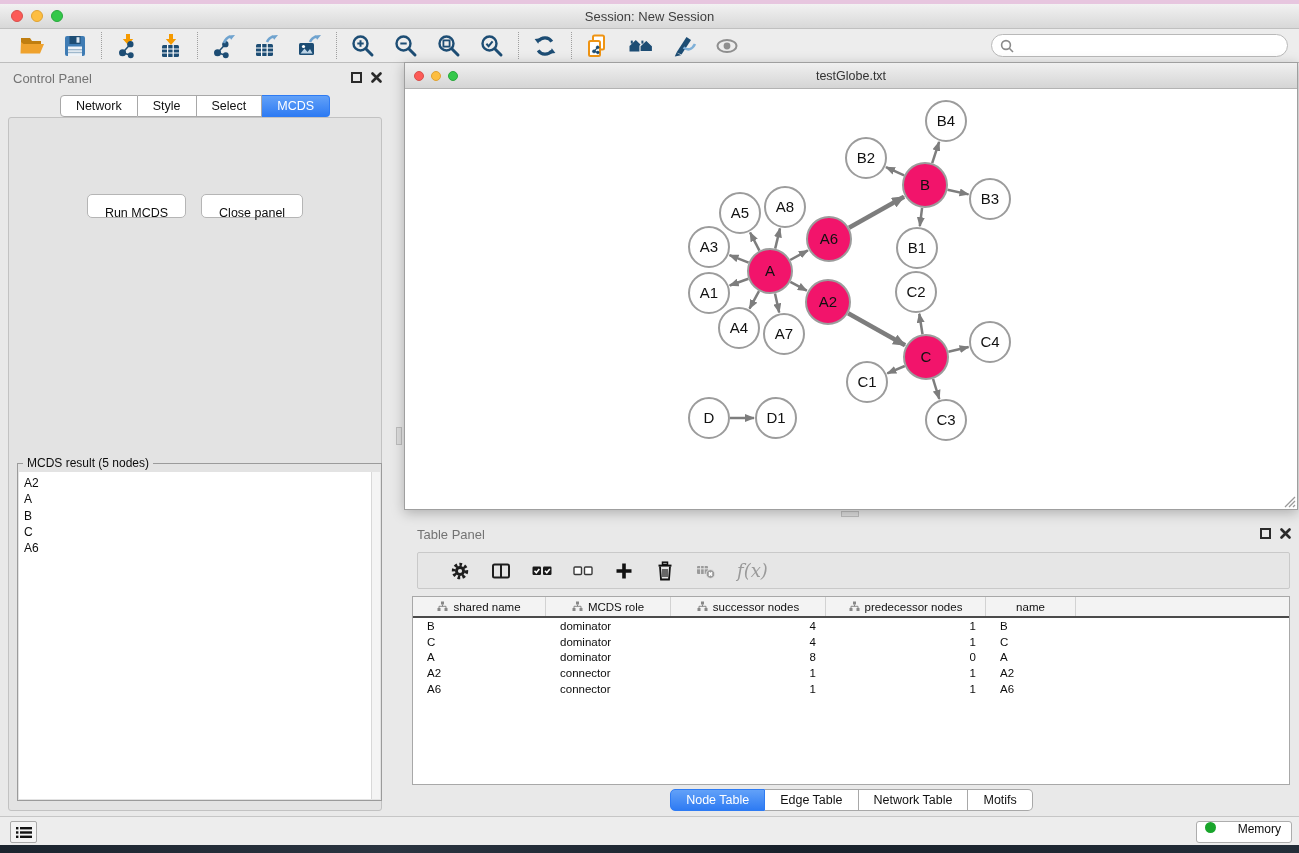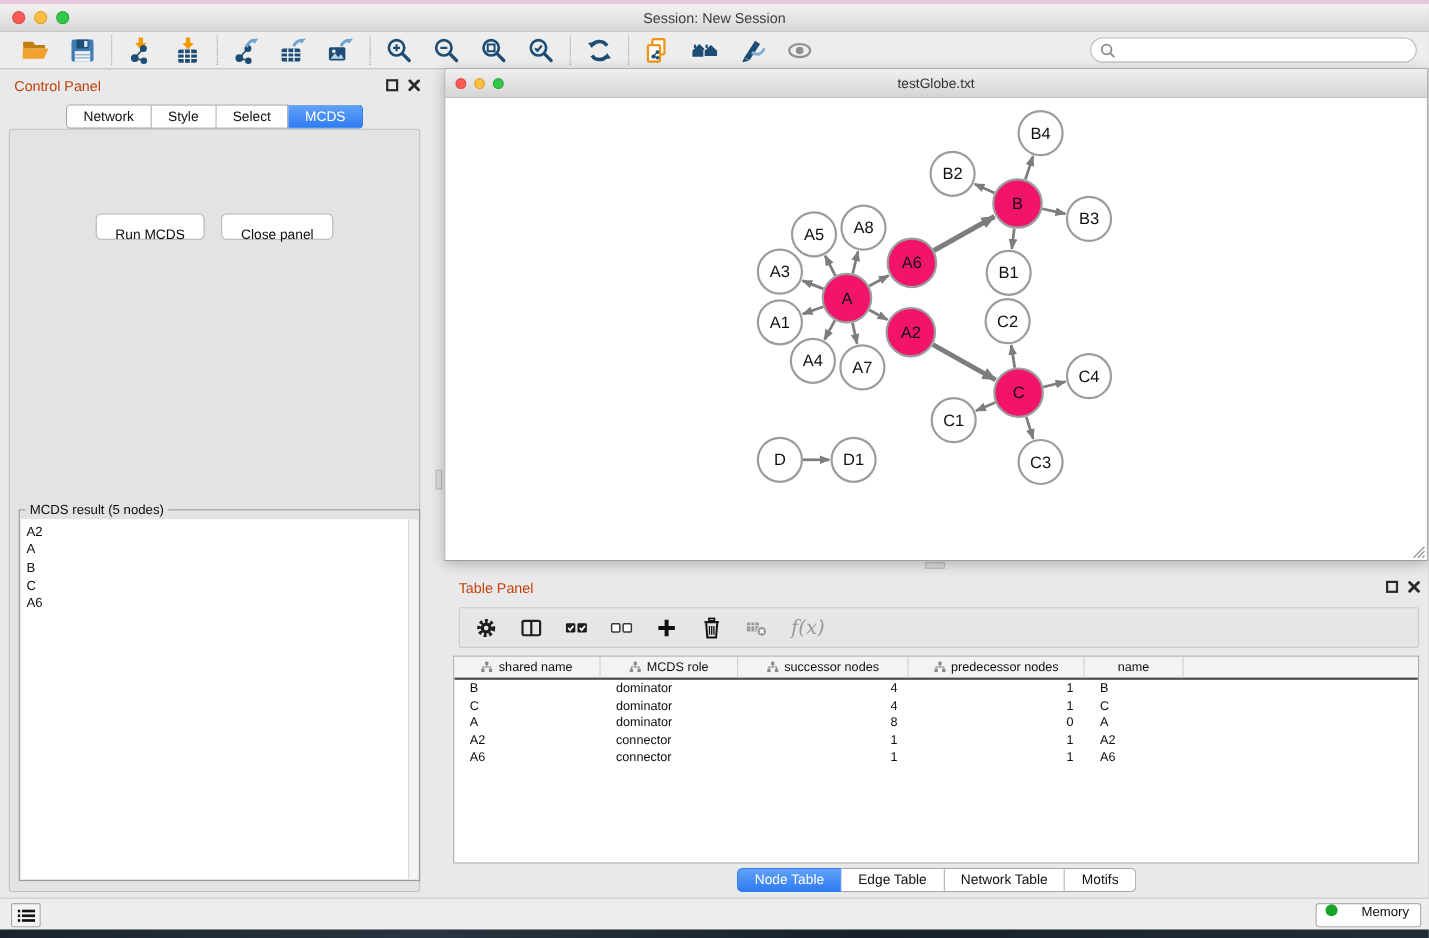--- a/index.html
+++ b/index.html
@@ -22,21 +22,21 @@
   .tb-group { display:flex; align-items:center; gap:17px; padding:0 13px; }
   .tb-sep { width:0; height:27px; border-left:1px dotted #9f9f9f; }
   .tb-icon { width:26px; height:26px; display:block; cursor:pointer; flex:none; }
   .search-wrap { margin-left:auto; margin-right:5px; }
   .search-box { width:297px; height:23px; background:#fff; border:1px solid #b9b9b9; border-radius:12px;
                 display:flex; align-items:center; padding:0 8px; gap:5px; }
   .search-box input { border:none; outline:none; flex:1; font-size:12px; font-family:"Liberation Sans",sans-serif; background:transparent; }
 
   
   .control-panel { position:absolute; left:0; top:62px; width:390px; height:754px; }
-  .panel-title { position:absolute; left:13px; top:9px; font-size:13px; color:#c2410c; }
+  .panel-title { position:absolute; left:13px; top:9px; font-size:13px; color:#737373; }
   .panel-ctrl { position:absolute; top:10px; right:8px; display:flex; gap:9px; align-items:center; }
   .float-icon { width:11px; height:11px; border:2px solid #2a2a2a; display:inline-block; cursor:pointer; }
   .close-x { display:inline-block; cursor:pointer; }
 
   .cp-tabs { position:absolute; left:0; top:33px; width:100%; display:flex; justify-content:center; z-index:2; }
   .tab { height:22px; line-height:21px; padding:0 15px; background:#fff; border:1px solid #a8a8a8;
          border-left:none; font-size:12.5px; cursor:pointer; color:#111; }
   .tab:first-child { border-left:1px solid #a8a8a8; border-radius:4px 0 0 4px; }
   .tab:last-child { border-radius:0 4px 4px 0; }
   .tab.active { background:linear-gradient(#62a1f8,#2e7bf3); color:#fff; border-color:#2e7bf3; }
@@ -71,21 +71,21 @@
   .nw-light { width:10px; height:10px; border-radius:50%; }
   .nw-title { text-align:center; line-height:26px; font-size:12.5px; color:#333; }
   .nw-canvas { position:relative; width:892px; height:420px; background:#fff; }
   #graph-svg { display:block; width:892px; height:420px; }
   #graph-svg text { font-family:"Liberation Sans",sans-serif; }
   .resize-grip { position:absolute; right:1px; bottom:1px; cursor:nwse-resize; }
 
   
   .table-panel { position:absolute; left:404px; top:518px; width:895px; height:296px; }
   .tp-toolbar { position:absolute; left:13px; top:34px; width:873px; height:37px; background:#e6e6e6;
-                border:1px solid #c9c9c9; border-radius:2px; display:flex; align-items:center; gap:21px; padding:0 14px; }
+                border:1px solid #c9c9c9; border-radius:2px; display:flex; align-items:center; gap:21px; padding:0 32px; }
   .tp-icon { width:20px; height:20px; display:block; cursor:pointer; flex:none; }
   .tp-icon.disabled { cursor:default; }
   .fx-label { font-size:18px; color:#9a9a9a; font-family:"DejaVu Serif",serif; font-style:italic; }
 
   .data-table { position:absolute; left:8px; top:78px; width:878px; height:189px; background:#fff;
                 border:1px solid #a8a8a8; overflow:hidden; }
   .dt-header { display:flex; height:21px; background:#f3f3f3; border-bottom:2px solid #4a4a4a; }
   .dt-hcell { display:flex; align-items:center; justify-content:center; gap:5px; font-size:11.5px;
               color:#111; border-right:1px solid #d2d2d2; cursor:pointer; flex:none; }
   .dt-row { display:flex; height:15.8px; align-items:center; font-size:11.5px; color:#0d0d0d; cursor:default; }

